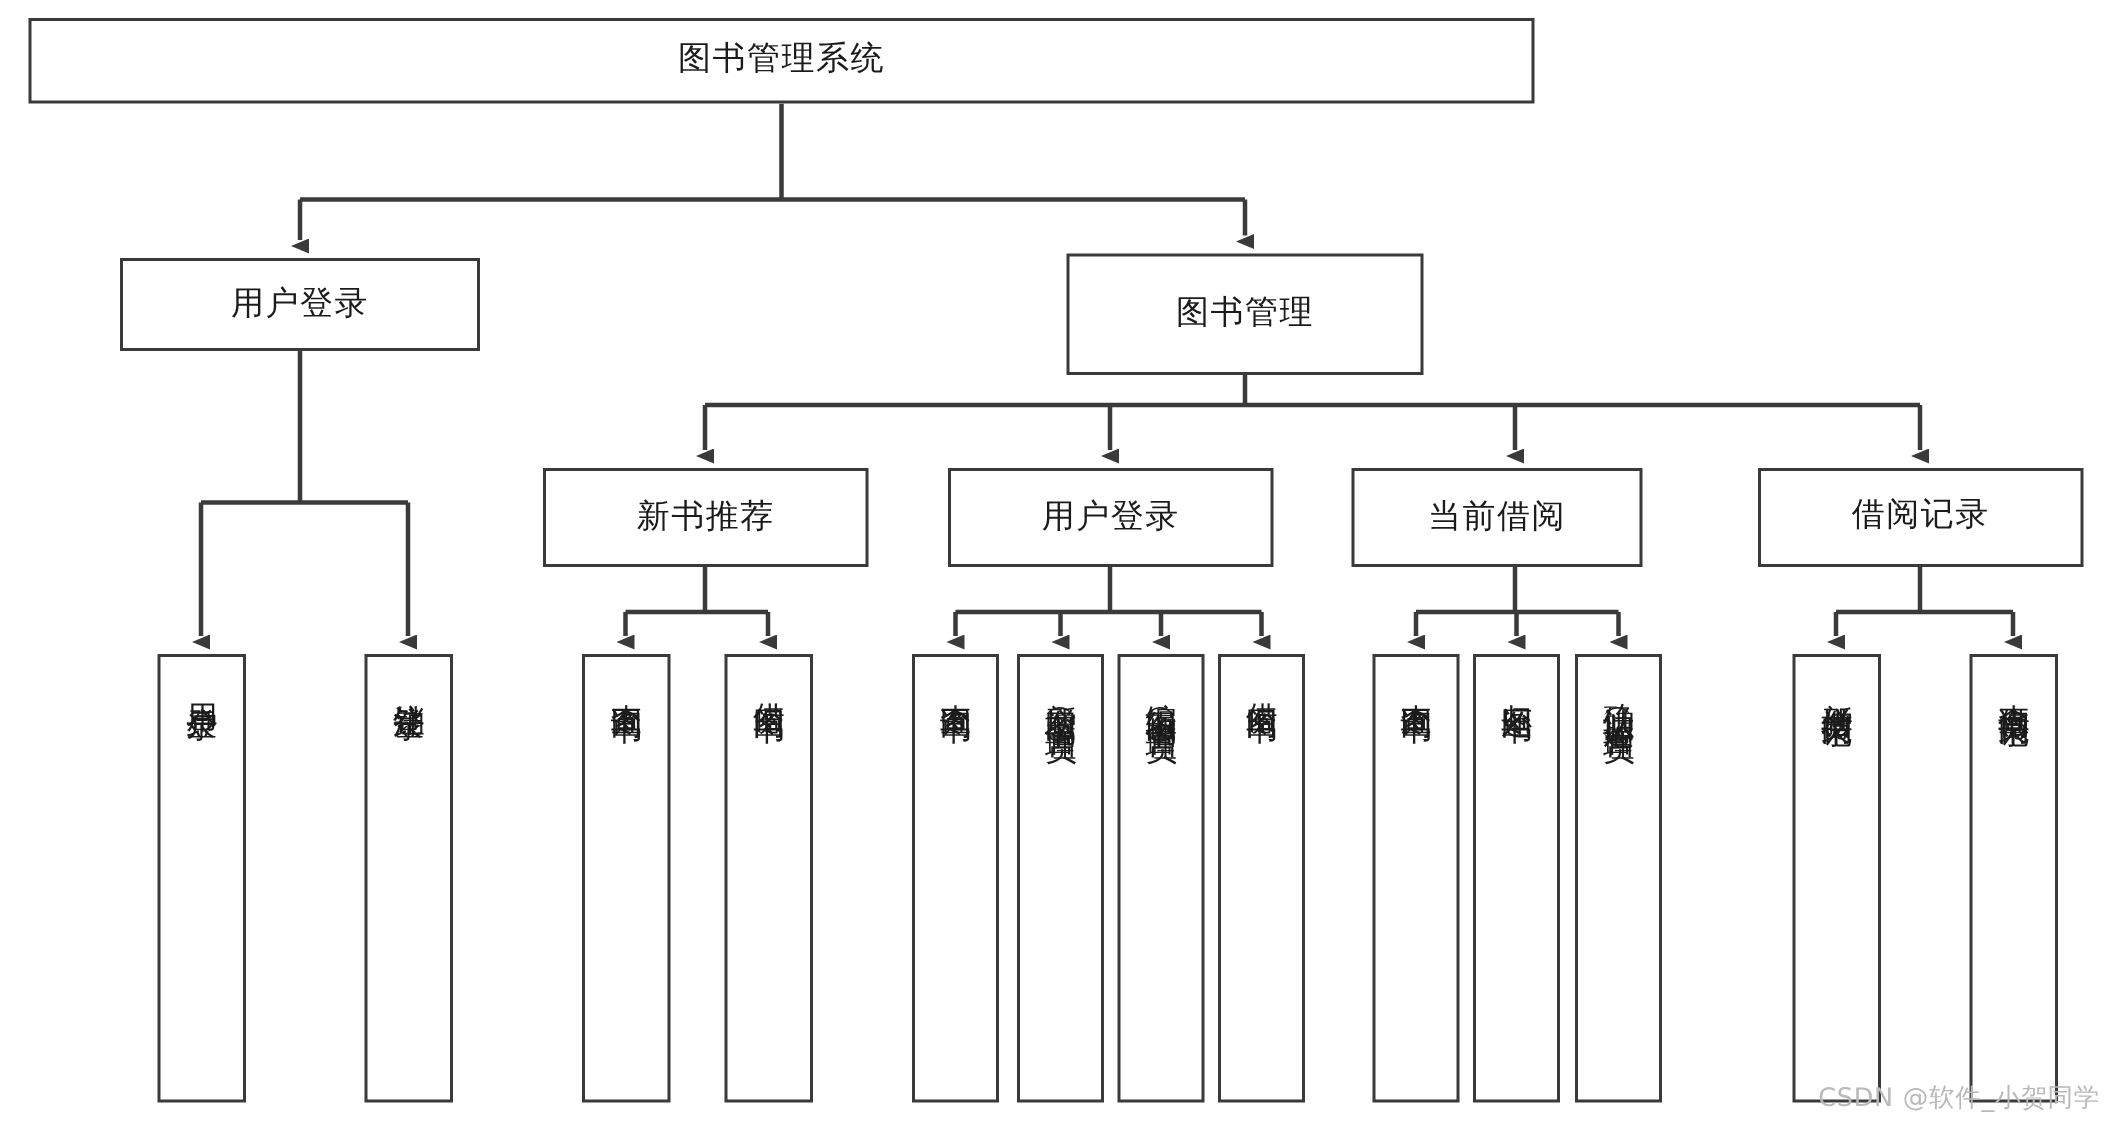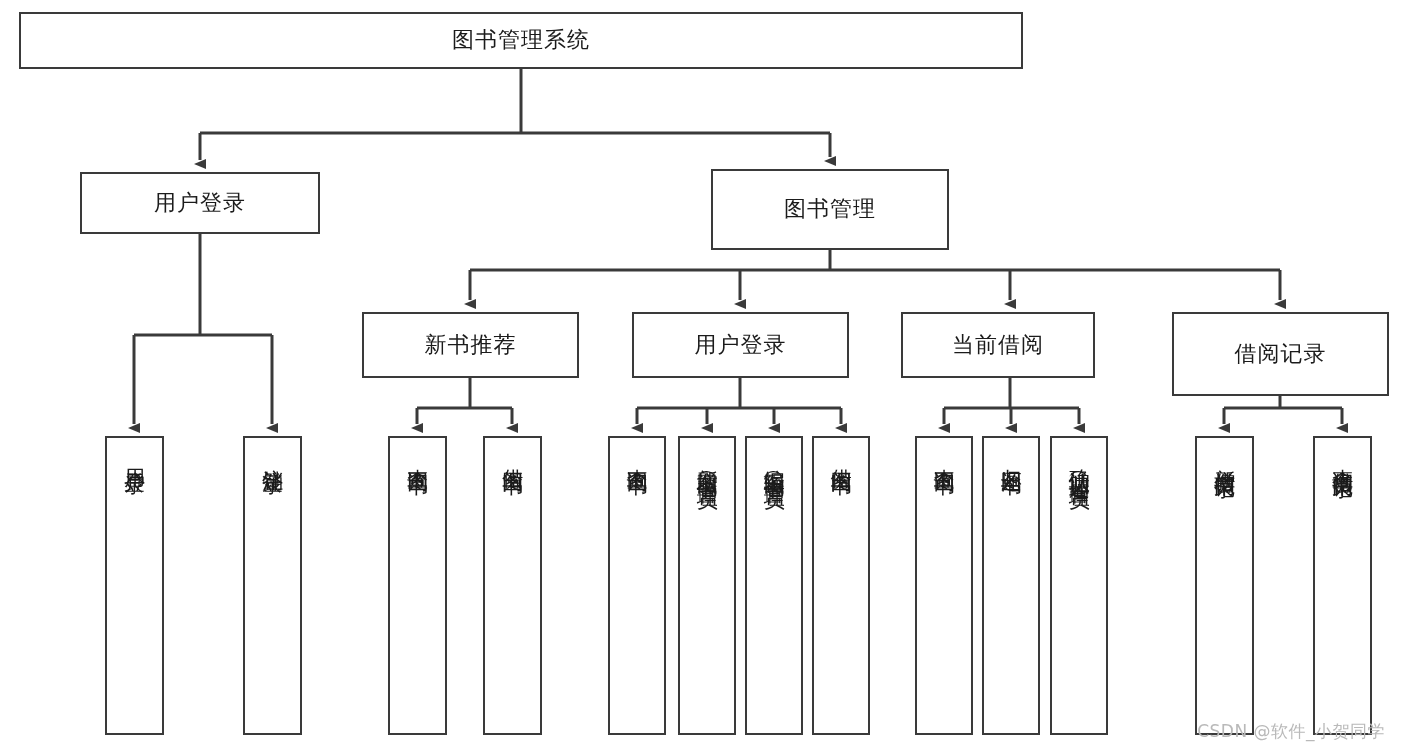--- a/index.html
+++ b/index.html
@@ -54,21 +54,21 @@
     letter-spacing: 2px;
     white-space: nowrap;
     color: #1b1b1b;
   }
   
   .node-v.tall .vlabel {
     letter-spacing: 3px;
   }
   #watermark {
     position: absolute;
-    right: 20px;
+    right: 5px;
     bottom: 4px;
     font-size: 17px;
     color: #b9b9b9;
     letter-spacing: 0.5px;
     white-space: nowrap;
     pointer-events: none;
   }
 </style>
 </head>
 <body>
@@ -146,21 +146,21 @@
 
   <div class="node node-h" style="left:362px; top:312px; width:217px; height:66px;">
     <span>新书推荐</span>
   </div>
   <div class="node node-h" style="left:632px; top:312px; width:217px; height:66px;">
     <span>用户登录</span>
   </div>
   <div class="node node-h" style="left:901px; top:312px; width:194px; height:66px;">
     <span>当前借阅</span>
   </div>
-  <div class="node node-h" style="left:1172px; top:312px; width:217px; height:84px;">
+  <div class="node node-h" style="left:1172px; top:312px; width:217px; height:66px;font-family:Liberation Mono, monospace;">
     <span>借阅记录</span>
   </div>
 
   <div class="node node-v" style="left:388px; top:436px; width:59px; height:299px;">
     <span class="vlabel">查询图书</span>
   </div>
   <div class="node node-v" style="left:483px; top:436px; width:59px; height:299px;">
     <span class="vlabel">借阅图书</span>
   </div>
 

